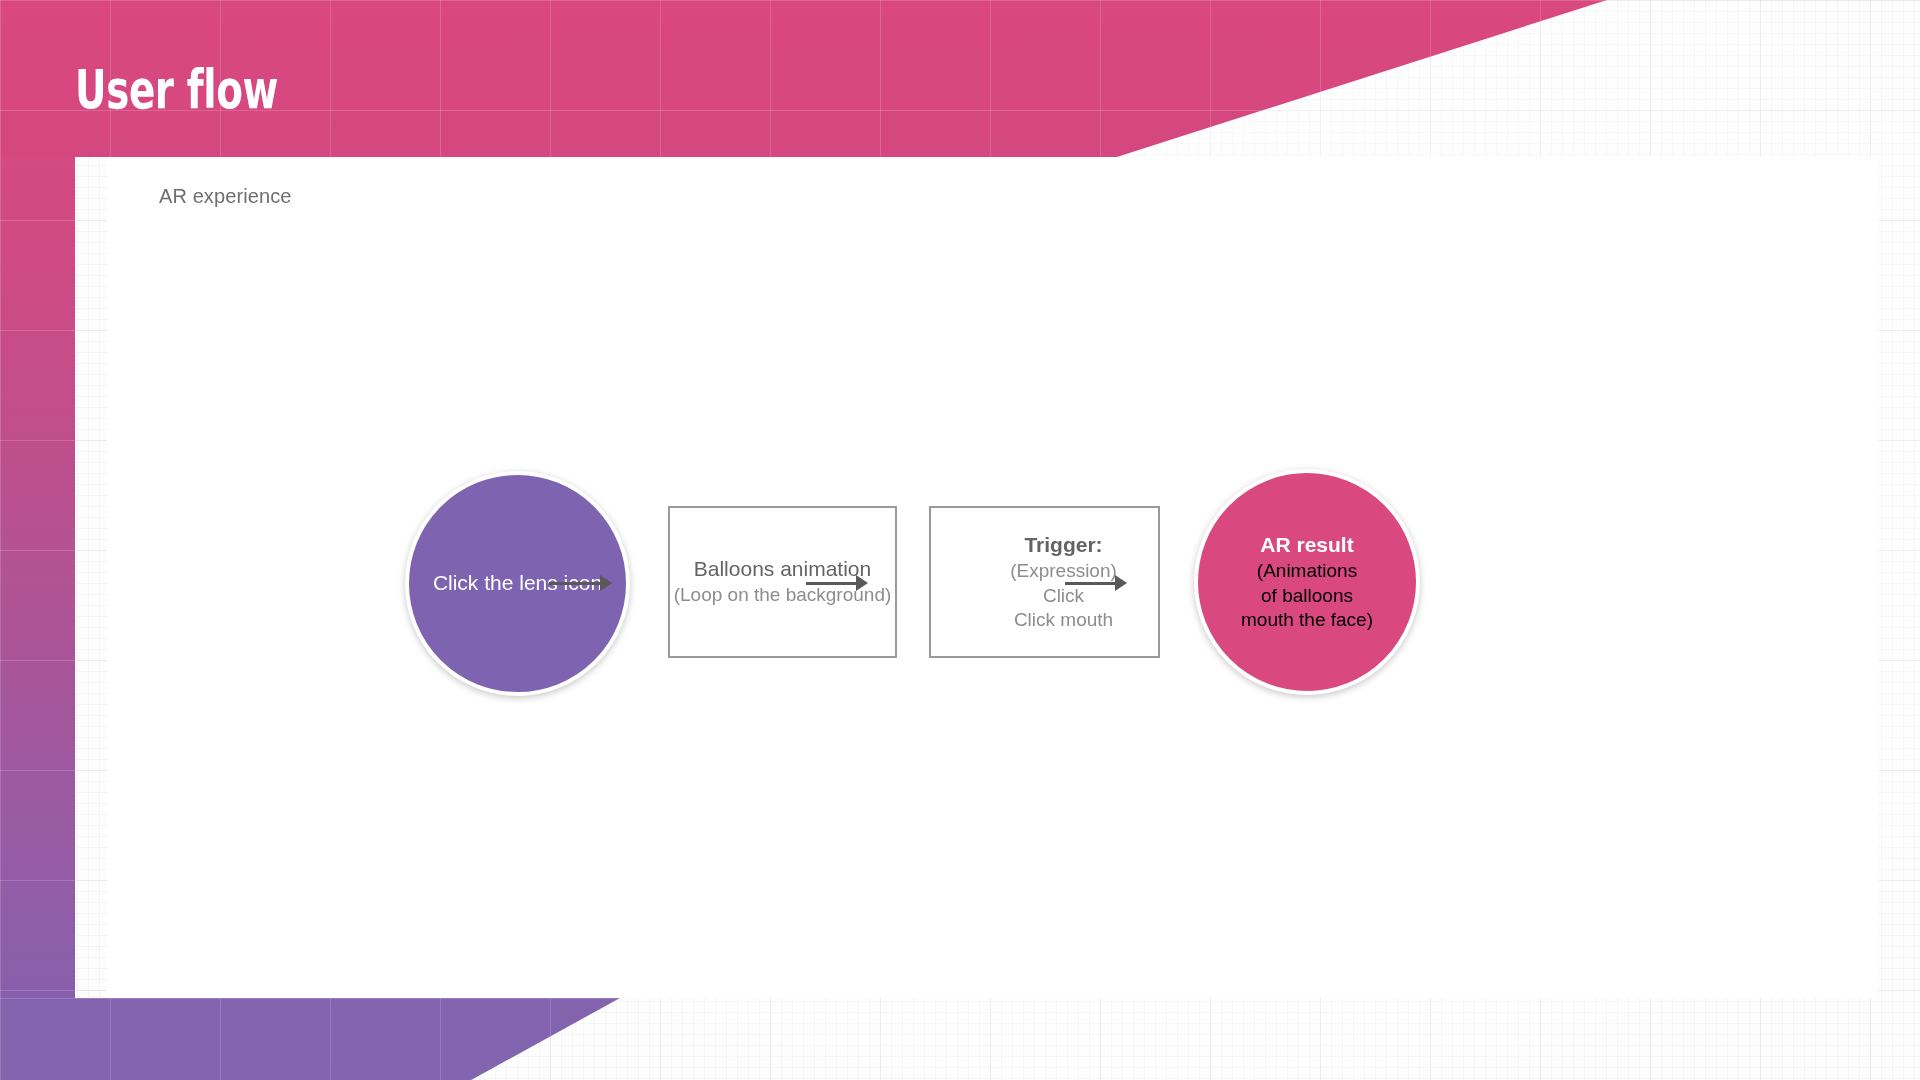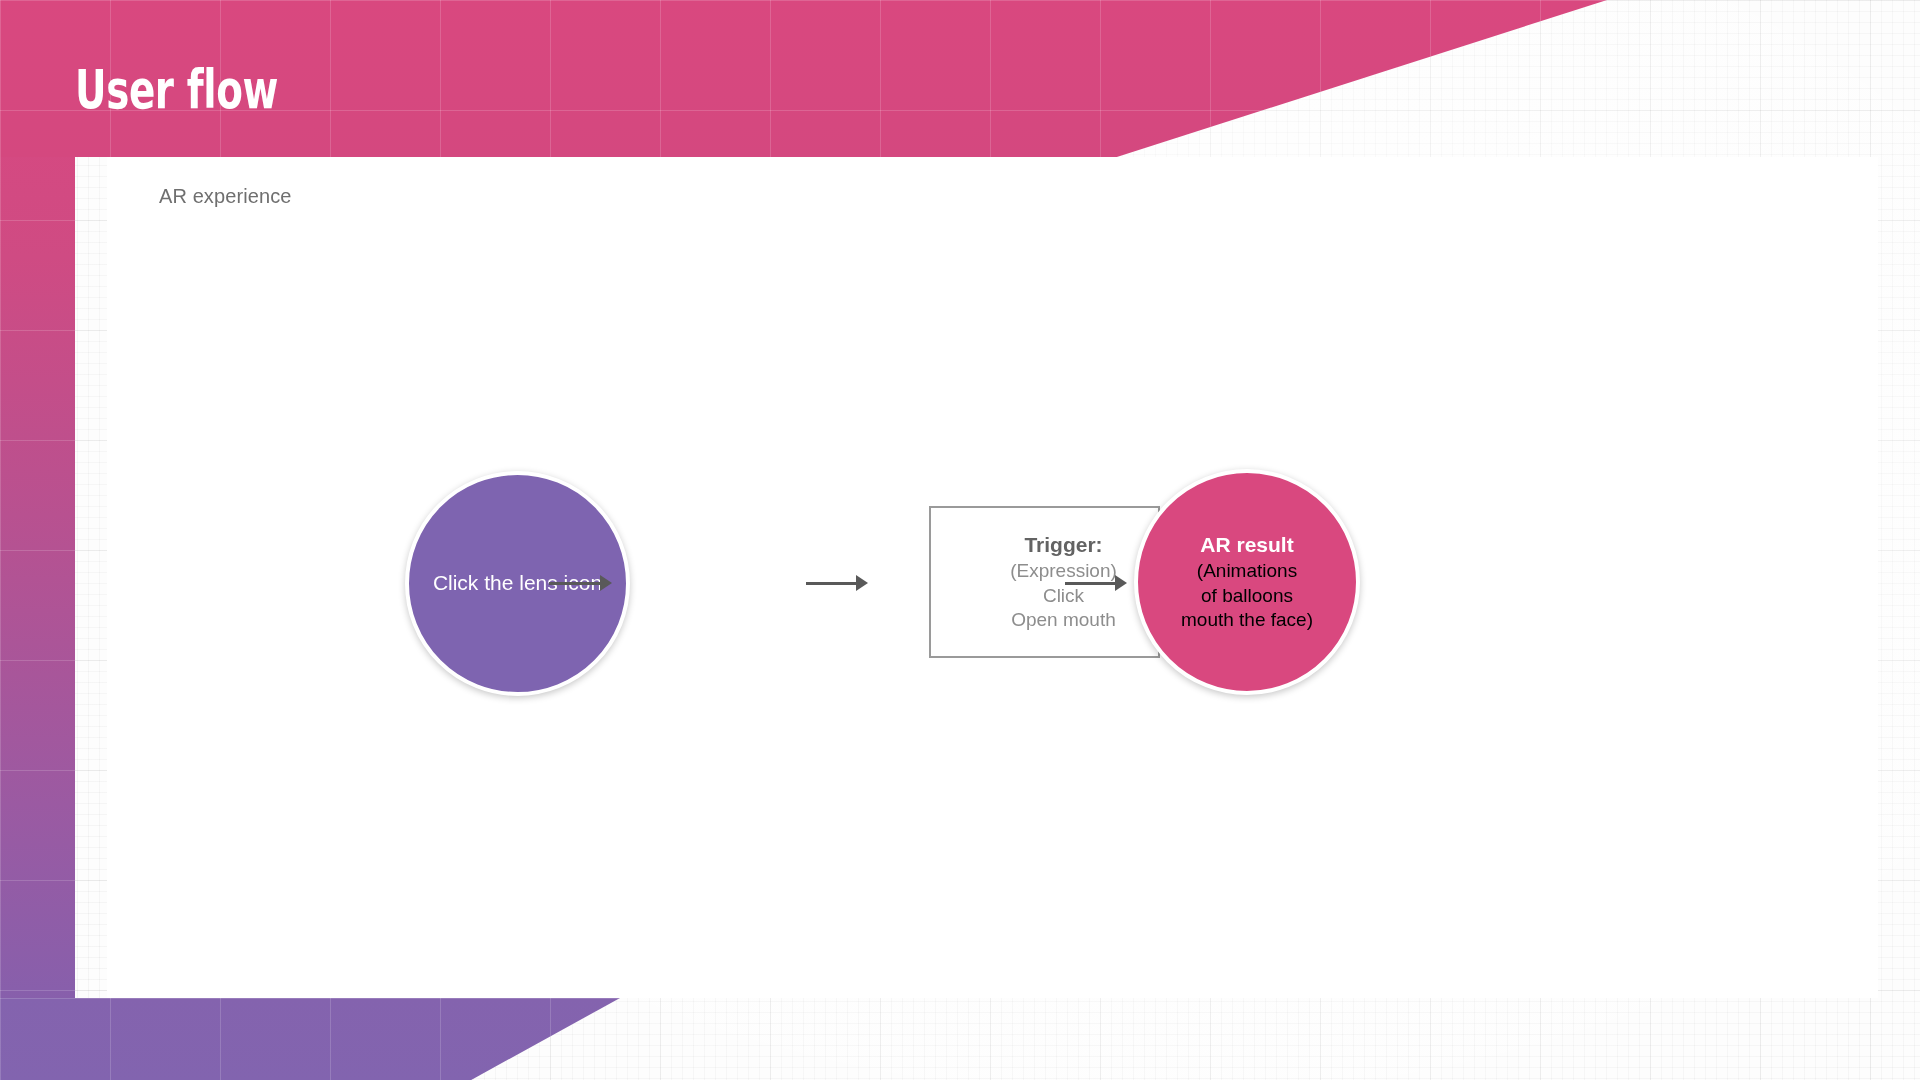--- a/index.html
+++ b/index.html
@@ -140,21 +140,21 @@
     box-sizing: border-box;
   }
   .circle-start {
     left: 298px;
     top: 314px;
     width: 225px;
     height: 225px;
     background: #7e64b0;
   }
   .circle-end {
-    left: 1027px;
+    left: 1087px;
     top: 312px;
     width: 226px;
     height: 226px;
     background: #d9487f;
   }
 
   .node-box {
     position: absolute;
     border: 2px solid #9a9a9a;
     background: #ffffff;
@@ -259,32 +259,38 @@
         <div class="node-text">
           <span class="t-main-plain">Click the lens icon</span>
         </div>
       </div>
 
       <div class="arrow arrow-1">
         <span class="shaft"></span>
         <span class="head"></span>
       </div>
 
+      <div class="node-box box-anim">
+        <div class="node-text">
+          <span class="t-main-plain">Balloons animation</span>
+          <span class="t-sub">(Loop on the background)</span>
+        </div>
+      </div>
 
       <div class="arrow arrow-2">
         <span class="shaft"></span>
         <span class="head"></span>
       </div>
 
       <div class="node-box box-trigger">
         <div class="node-text">
           <span class="t-main">Trigger:</span>
           <span class="t-sub">(Expression)</span>
           <span class="t-sub">Click</span>
-          <span class="t-sub">Open mouth</span>
+          <span class="t-sub">Click mouth</span>
         </div>
       </div>
 
       <div class="arrow arrow-3">
         <span class="shaft"></span>
         <span class="head"></span>
       </div>
 
       <div class="node-circle circle-end">
         <div class="node-text">

